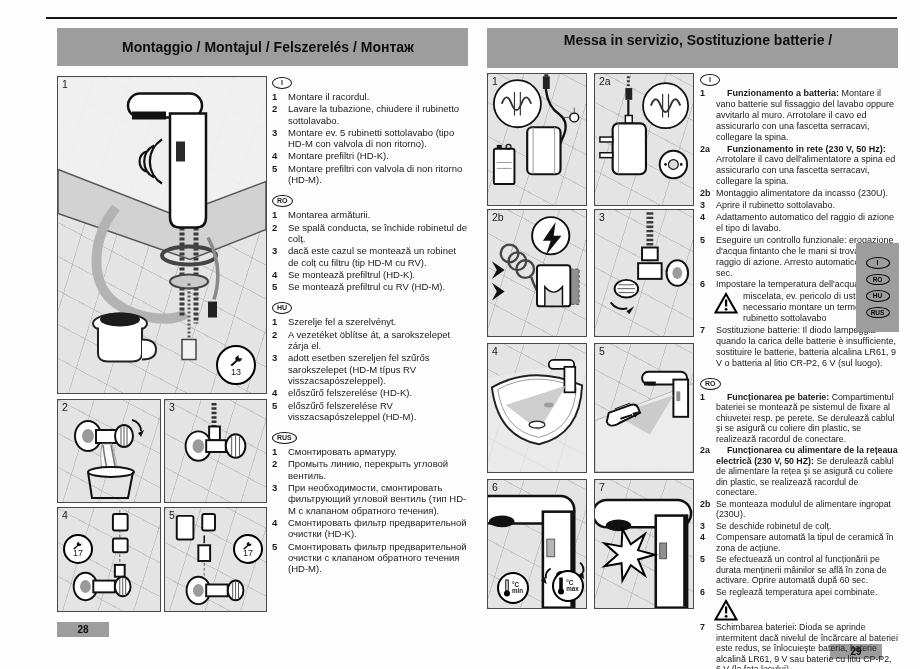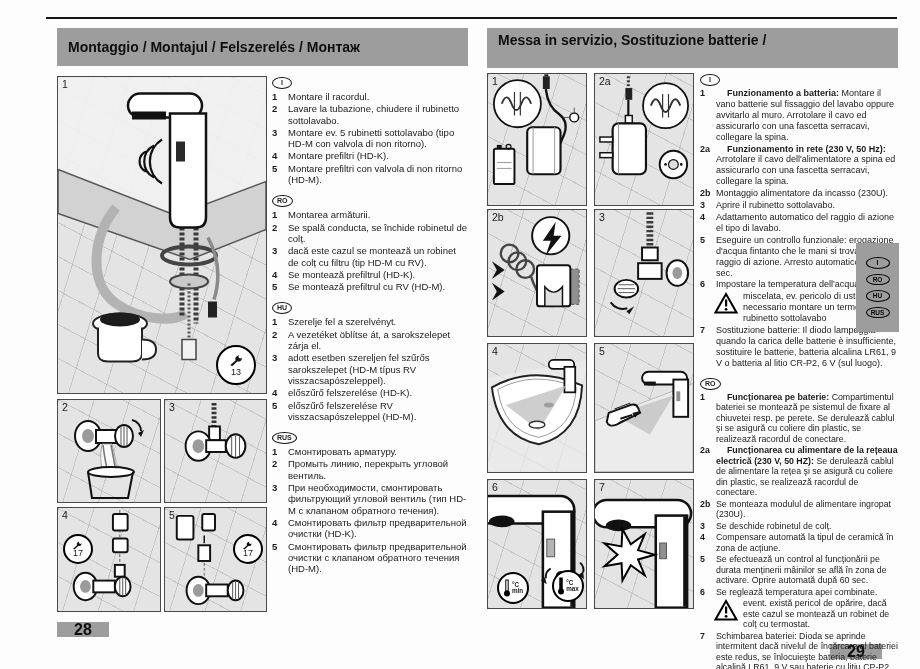--- a/index.html
+++ b/index.html
@@ -1,22 +1,22 @@
 <!DOCTYPE html>
 <html><head>
 <meta charset="utf-8">
 <style>
   html,body{margin:0;padding:0;background:#ffffff;}
   #canvas{position:relative;width:920px;height:669px;overflow:hidden;
           font-family:"Liberation Sans",sans-serif;color:#1a1a1a;background:#fdfdfd;}
   .toprule{position:absolute;left:46px;top:17px;width:851px;height:2px;background:#161616;}
-  .hdr{position:absolute;background:#9d9d9d;color:#0e0e0e;font-weight:bold;box-sizing:border-box;}
+  .hdr{position:absolute;background:#9d9d9d;color:#0e0e0e;font-weight:bold;box-sizing:border-box;text-align:center;}
   #hdr-left{left:57px;top:28px;width:411px;height:38px;font-size:14px;line-height:38px;padding-left:11px;}
   #hdr-right{left:487px;top:28px;width:411px;height:40px;font-size:14px;line-height:17px;padding:4px 0 14px 11px;}
-  .pagenum{position:absolute;background:#9d9d9d;color:#0e0e0e;font-weight:bold;font-size:16px;
+  .pagenum{position:absolute;background:#9d9d9d;color:#0e0e0e;font-weight:bold;font-size:10px;
            text-align:center;line-height:15px;width:52px;height:15px;}
   
   .panel{position:absolute;border:1.2px solid #4a4a4a;box-sizing:border-box;overflow:hidden;
     background:
       repeating-linear-gradient(107deg, rgba(150,150,150,.38) 0 1px, transparent 1px 34px),
       repeating-linear-gradient(28deg, rgba(150,150,150,.38) 0 1px, transparent 1px 30px),
       #e4e4e4;}
   .panel > svg{position:absolute;left:0;top:0;width:100%;height:100%;}
   .plabel{position:absolute;top:1px;left:4px;font-size:10.5px;color:#1a1a1a;z-index:3;}
   .wrench{position:absolute;background:#fff;border:2px solid #000;border-radius:50%;z-index:3;
@@ -488,21 +488,20 @@
           <span class="txt">Se efectuează un control al funcționării pe durata menținerii mâinilor se află în zona de activare. Oprire automată după 60 sec.</span>
         </div>
       <div class="item">
           <span class="num">6</span>
           <span class="txt"><span>Se reglează temperatura apei combinate.</span><span class="warn">
               <svg viewBox="0 0 24 22">
                 <path d="M12 2 L22.5 20.5 H1.5 Z" fill="#fff" stroke="#000" stroke-width="2"></path>
                 <rect x="11" y="7.5" width="2.2" height="7" fill="#000"></rect>
                 <circle cx="12.1" cy="17.3" r="1.4" fill="#000"></circle>
               </svg>
-              <span>event. există pericol de opărire, dacă este cazul se montează un robinet de colț cu termostat.</span>
             </span></span>
         </div>
       <div class="item">
           <span class="num">7</span>
           <span class="txt">Schimbarea bateriei: Dioda se aprinde intermitent dacă nivelul de încărcare al bateriei este redus, se înlocuieşte bateria, baterie alcalină LR61, 9 V sau baterie cu litiu CP-P2, 6 V (la fața locului).</span>
         </div>
     </div>
   </div>
 </div>
 

